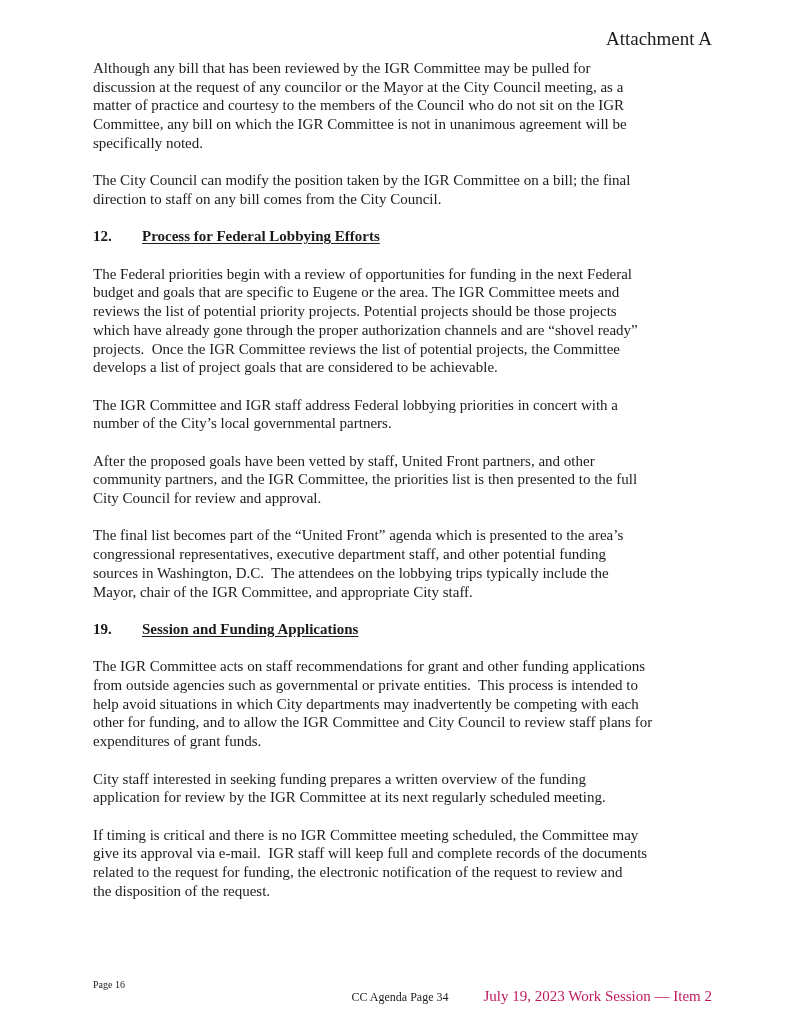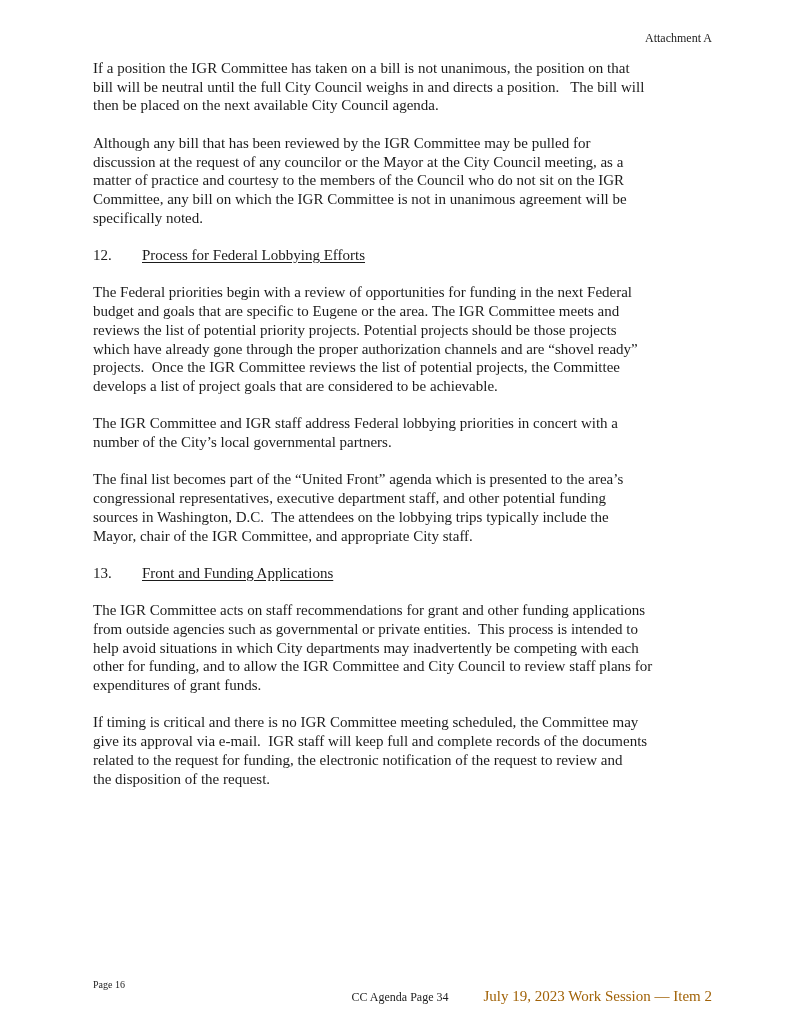--- a/index.html
+++ b/index.html
@@ -13,38 +13,39 @@
     height: 1035px;
     background: #ffffff;
     font-family: "Liberation Serif", "DejaVu Serif", serif;
     color: #1b1b1b;
     overflow: hidden;
   }
   .attachment {
     position: absolute;
     top: 29px;
     right: 88px;
-    font-size: 12px;
+    font-size: 19px;
     line-height: 19px;
   }
   .content {
     position: absolute;
     left: 93px;
     top: 59px;
     width: 660px;
     font-size: 15px;
     line-height: 18.7px;
   }
   .content p {
     margin: 0 0 18.7px 0;
     white-space: pre;
   }
   .section-heading {
     margin: 0;
     white-space: pre;
+    font-weight: bold;
   }
   .section-heading .h-num {
     display: inline-block;
     width: 49px;
   }
   .section-heading .h-title {
     text-decoration: underline;
     text-underline-offset: 2px;
   }
   .footer-page {
@@ -61,72 +62,76 @@
     top: 988px;
     font-size: 12px;
     line-height: 18px;
   }
   .footer-session {
     position: absolute;
     right: 88px;
     top: 987px;
     font-size: 15px;
     line-height: 18px;
-    color: #a16207;
+    color: #be185d;
   }
 </style>
 </head>
 <body>
 
 <div class="page">
 
   <div class="attachment">Attachment A</div>
 
   <div class="content">
 
-    <p>If a position the IGR Committee has taken on a bill is not unanimous, the position on that
-bill will be neutral until the full City Council weighs in and directs a position.   The bill will
-then be placed on the next available City Council agenda.</p>
 
     <p>Although any bill that has been reviewed by the IGR Committee may be pulled for
 discussion at the request of any councilor or the Mayor at the City Council meeting, as a
 matter of practice and courtesy to the members of the Council who do not sit on the IGR
 Committee, any bill on which the IGR Committee is not in unanimous agreement will be
 specifically noted.</p>
 
+    <p>The City Council can modify the position taken by the IGR Committee on a bill; the final
+direction to staff on any bill comes from the City Council.</p>
 
     <div>
       <p class="section-heading"><span class="h-num">12.</span><span class="h-title">Process for Federal Lobbying Efforts</span></p>
 
       <p>The Federal priorities begin with a review of opportunities for funding in the next Federal
 budget and goals that are specific to Eugene or the area. The IGR Committee meets and
 reviews the list of potential priority projects. Potential projects should be those projects
 which have already gone through the proper authorization channels and are “shovel ready”
 projects.  Once the IGR Committee reviews the list of potential projects, the Committee
 develops a list of project goals that are considered to be achievable.</p>
 
       <p>The IGR Committee and IGR staff address Federal lobbying priorities in concert with a
 number of the City’s local governmental partners.</p>
 
+      <p>After the proposed goals have been vetted by staff, United Front partners, and other
+community partners, and the IGR Committee, the priorities list is then presented to the full
+City Council for review and approval.</p>
 
       <p>The final list becomes part of the “United Front” agenda which is presented to the area’s
 congressional representatives, executive department staff, and other potential funding
 sources in Washington, D.C.  The attendees on the lobbying trips typically include the
 Mayor, chair of the IGR Committee, and appropriate City staff.</p>
     </div>
 
     <div>
-      <p class="section-heading"><span class="h-num">13.</span><span class="h-title">Front and Funding Applications</span></p>
+      <p class="section-heading"><span class="h-num">19.</span><span class="h-title">Session and Funding Applications</span></p>
 
       <p>The IGR Committee acts on staff recommendations for grant and other funding applications
 from outside agencies such as governmental or private entities.  This process is intended to
 help avoid situations in which City departments may inadvertently be competing with each
 other for funding, and to allow the IGR Committee and City Council to review staff plans for
 expenditures of grant funds.</p>
 
+      <p>City staff interested in seeking funding prepares a written overview of the funding
+application for review by the IGR Committee at its next regularly scheduled meeting.</p>
 
       <p>If timing is critical and there is no IGR Committee meeting scheduled, the Committee may
 give its approval via e-mail.  IGR staff will keep full and complete records of the documents
 related to the request for funding, the electronic notification of the request to review and
 the disposition of the request.</p>
     </div>
 
   </div>
 
   <div class="footer-page">Page 16</div>

